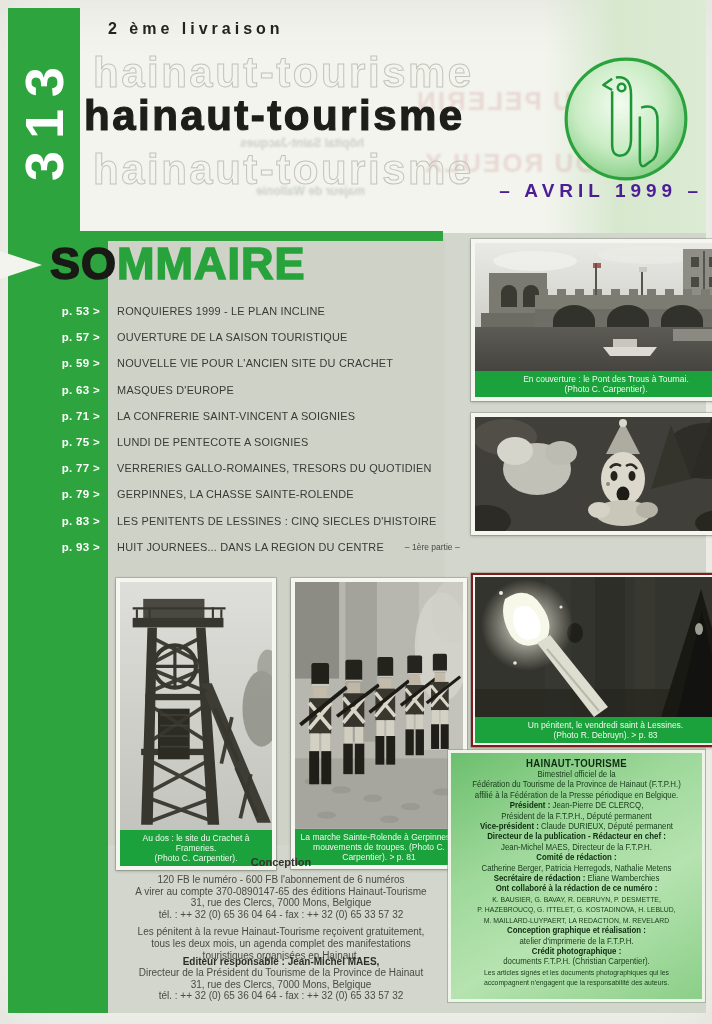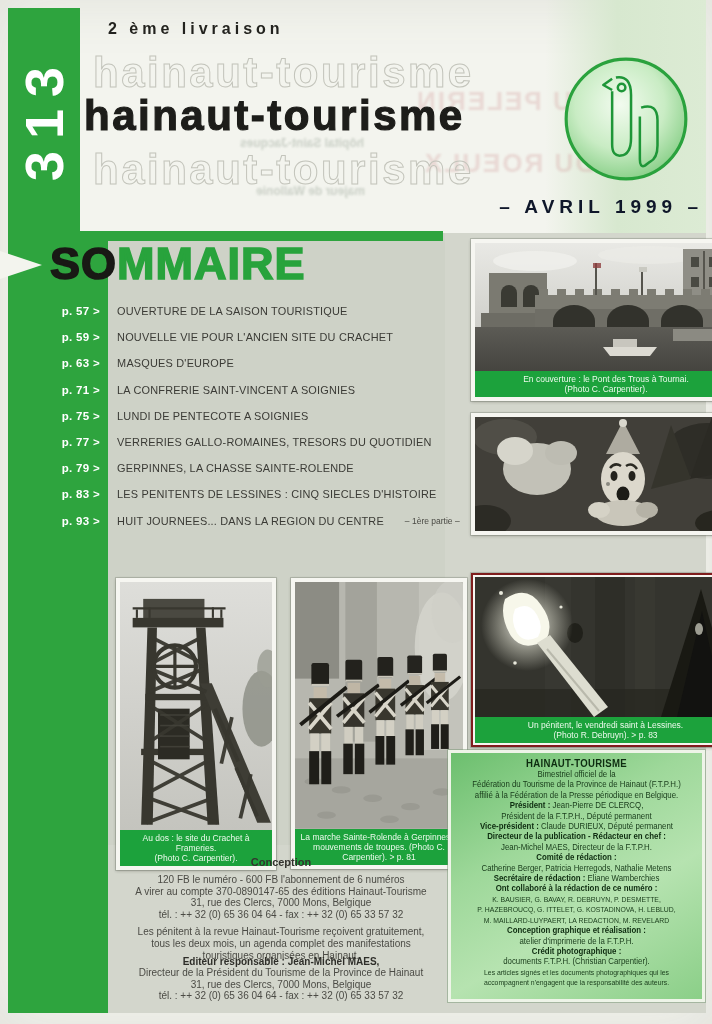--- a/index.html
+++ b/index.html
@@ -15,22 +15,22 @@
   .b0{left:415px;top:86px;} .b1{left:423px;top:148px;}
   .b2{left:240px;top:136px;} .b3{left:256px;top:184px;font-size:11px;}
 
   .edition{position:absolute;left:108px;top:20px;font-size:16px;font-weight:bold;
         letter-spacing:4px;color:#23231f;}
   .title{position:absolute;font-size:42px;font-weight:bold;letter-spacing:2.5px;white-space:nowrap;}
   .title.main{left:84px;top:92px;color:#1d1d1a;-webkit-text-stroke:1.2px #1d1d1a;}
   .title.ghost{color:transparent;-webkit-text-stroke:1px #c3c4bb;}
   .title.g1{left:93px;top:49px;} .title.g2{left:93px;top:146px;}
   .logo{position:absolute;left:563px;top:56px;width:126px;height:126px;}
-  .issue-date{position:absolute;right:9px;top:196px;font-size:19px;font-weight:bold;
-        letter-spacing:5px;color:#0f172a;white-space:nowrap;}
+  .issue-date{position:absolute;right:9px;top:180px;font-size:19px;font-weight:bold;
+        letter-spacing:5px;color:#4c1d95;white-space:nowrap;}
 
   
   .green-top{position:absolute;left:8px;top:8px;width:72px;height:223px;background:#2ea43e;}
   .green-bar-h{position:absolute;left:8px;top:231px;width:435px;height:10px;background:#2ea43e;}
   .green-main{position:absolute;left:8px;top:231px;width:100px;height:782px;background:#2ea43e;}
   .issue-number{position:absolute;left:8px;top:12px;width:72px;height:212px;
         display:flex;align-items:center;justify-content:center;}
   .issue-number span{transform:rotate(-90deg);color:#fff;font-weight:bold;font-size:54px;
         letter-spacing:12px;line-height:1;}
   .white-arrow{position:absolute;left:0;top:251px;width:0;height:0;
@@ -127,20 +127,24 @@
   <div class="green-main"></div>
   <div class="issue-number">
       <span>313</span>
     </div>
   <div class="white-arrow"></div>
 
   <div class="sommaire-title">
     <span class="t1">SO</span><span class="t2">MMAIRE</span>
   </div>
   <div class="sommaire-list">
+      <div class="row">
+        <span class="pg">p. 53 &gt;</span>
+        <span class="lbl">RONQUIERES 1999 - LE PLAN INCLINE</span>
+      </div>
       <div class="row">
         <span class="pg">p. 57 &gt;</span>
         <span class="lbl">OUVERTURE DE LA SAISON TOURISTIQUE</span>
       </div>
       <div class="row">
         <span class="pg">p. 59 &gt;</span>
         <span class="lbl">NOUVELLE VIE POUR L'ANCIEN SITE DU CRACHET</span>
       </div>
       <div class="row">
         <span class="pg">p. 63 &gt;</span>

